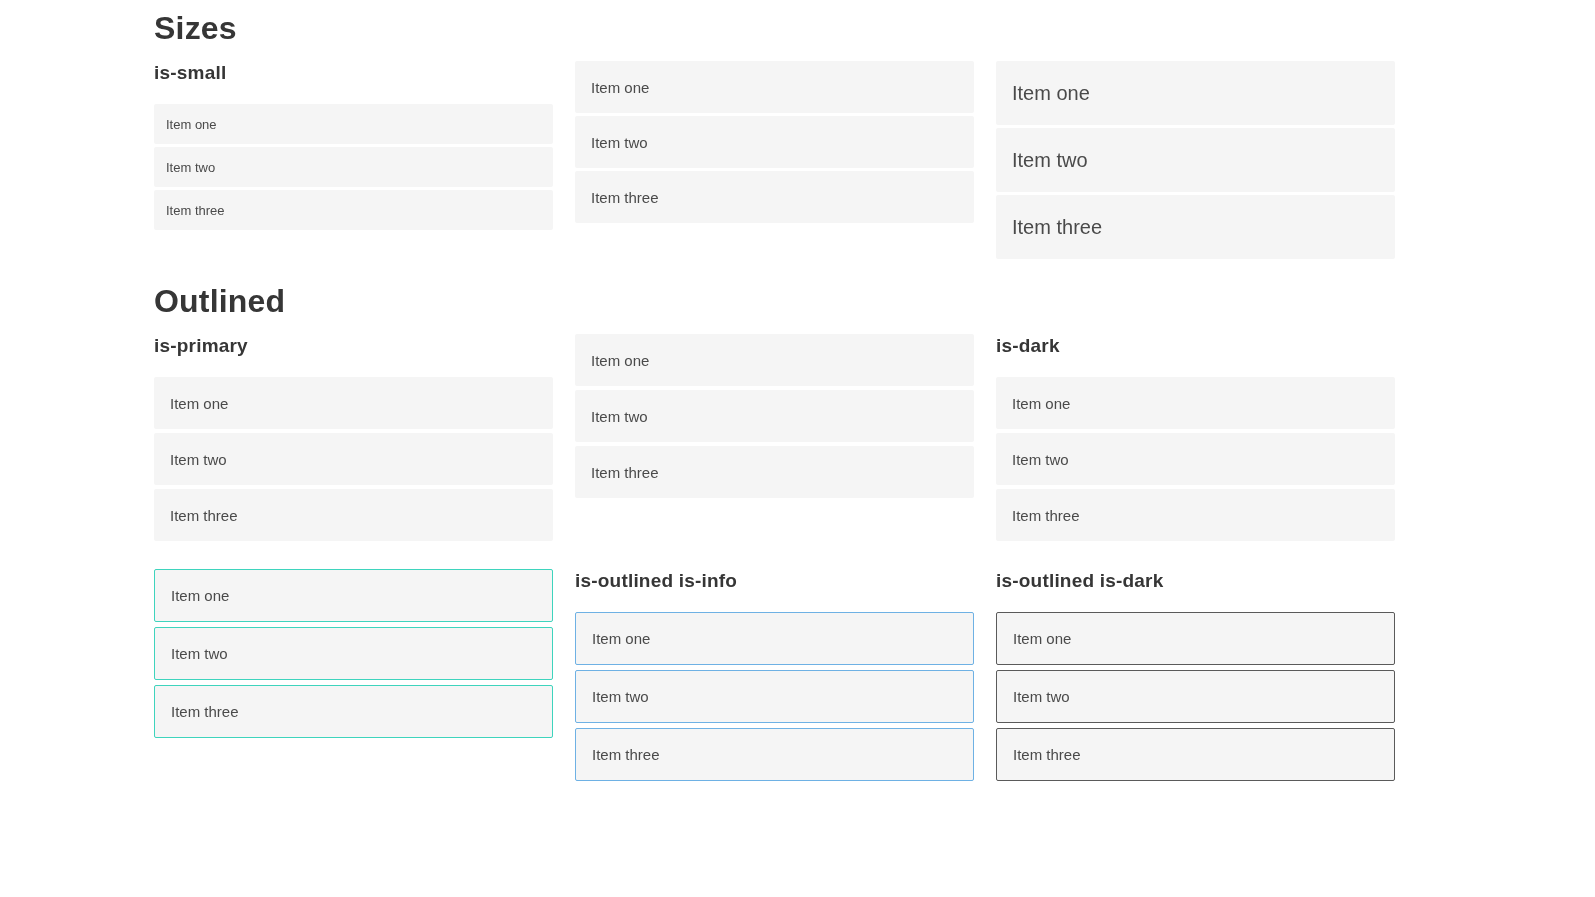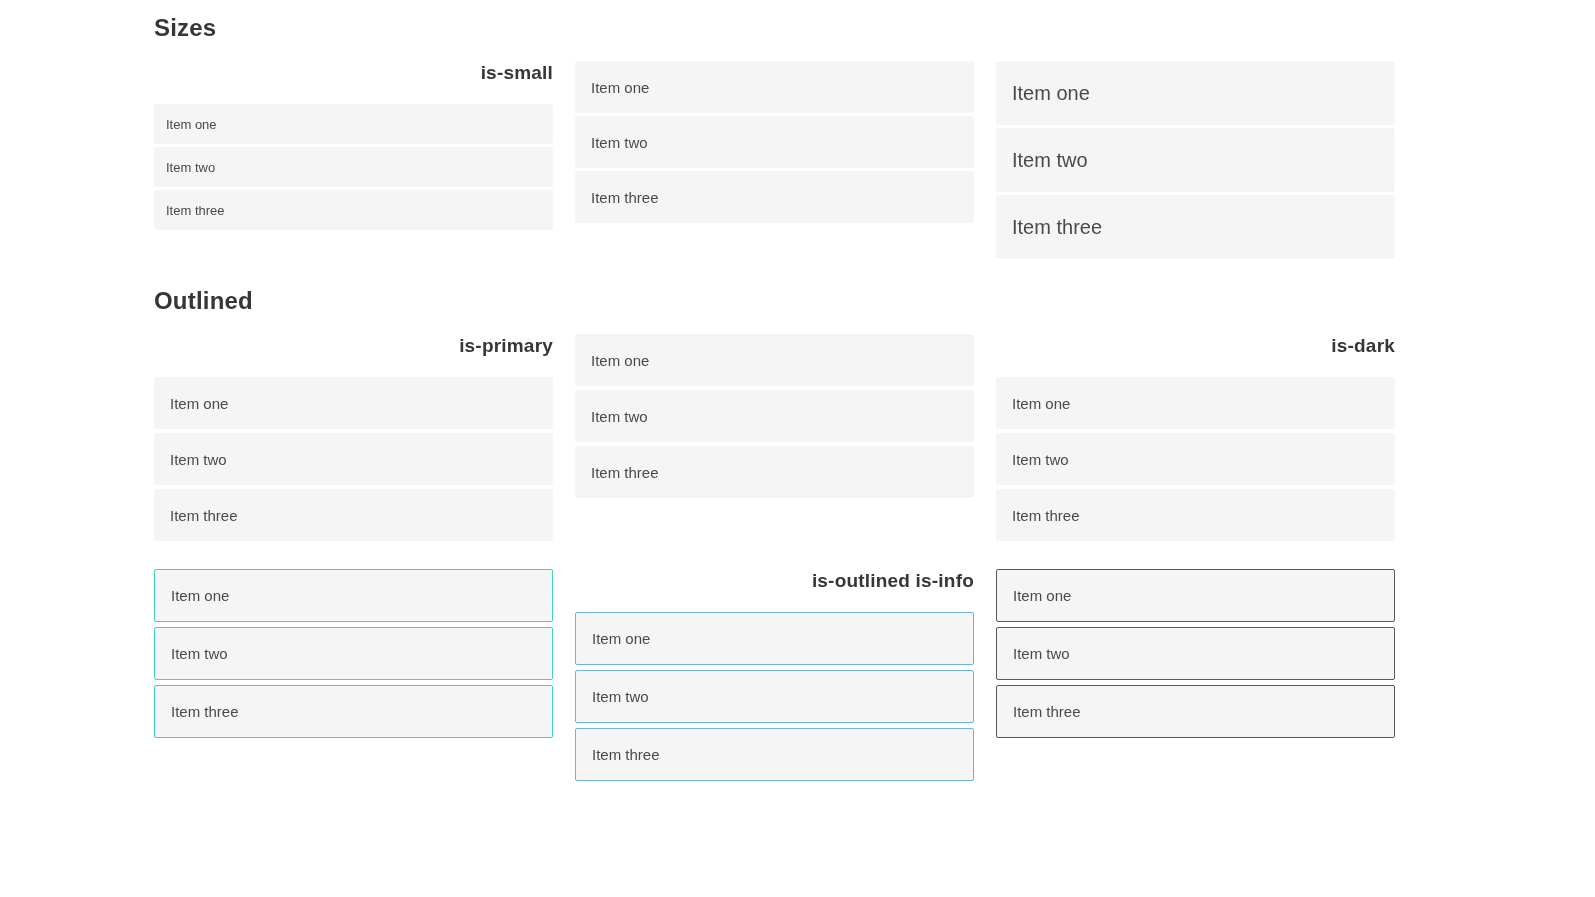--- a/index.html
+++ b/index.html
@@ -9,40 +9,39 @@
   }
   .page {
     width: 1595px;
     height: 897px;
     box-sizing: border-box;
     padding: 13px 198px 20px 154px;
     overflow: hidden;
   }
   section.group { margin-bottom: 24px; }
   h2.section-title {
-    font-size: 24px;
+    font-size: 32px;
     line-height: 30px;
     font-weight: 700;
     color: #363636;
     margin: 0 0 18px 0;
     letter-spacing: 0.2px;
   }
   .row {
     display: grid;
     grid-template-columns: repeat(3, 399px);
     column-gap: 22px;
   }
   h3.col-heading {
     font-size: 19px;
     line-height: 24px;
     font-weight: 700;
     color: #363636;
     margin: 0 0 19px 0;
     letter-spacing: 0.2px;
-    text-align: right;
   }
   ul.list { list-style: none; margin: 0; padding: 0; }
   ul.list li {
     display: flex;
     align-items: center;
     box-sizing: border-box;
     color: #4a4a4a;
     background: #f5f5f5;
     border-radius: 2px;
   }
@@ -139,20 +138,21 @@
       </div>
       <div class="col">
         <h3 class="col-heading">is-outlined is-info</h3>
         <ul class="list list--outlined-info">
           <li>Item one</li>
           <li>Item two</li>
           <li>Item three</li>
         </ul>
       </div>
       <div class="col">
+        <h3 class="col-heading">is-outlined is-dark</h3>
         <ul class="list list--outlined-dark">
           <li>Item one</li>
           <li>Item two</li>
           <li>Item three</li>
         </ul>
       </div>
     </div>
   </section>
 
 </div>

